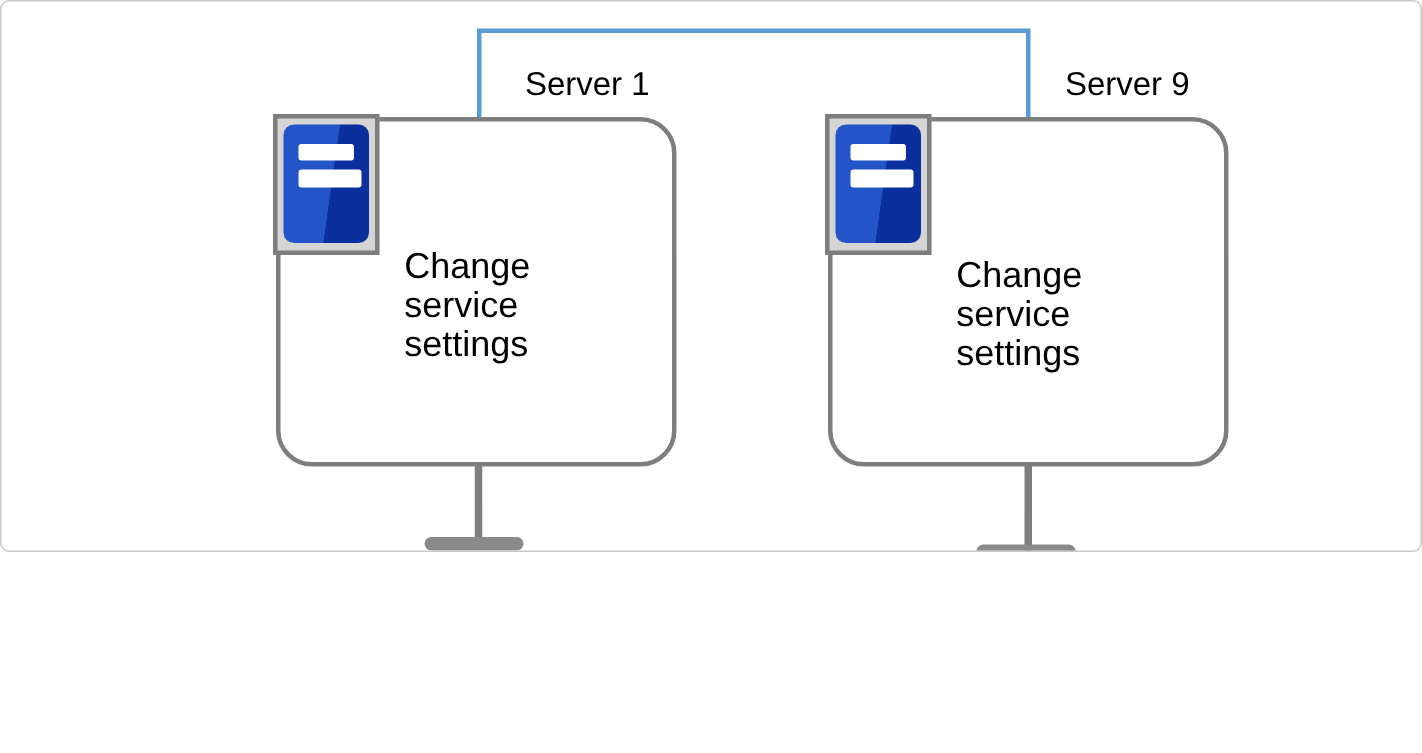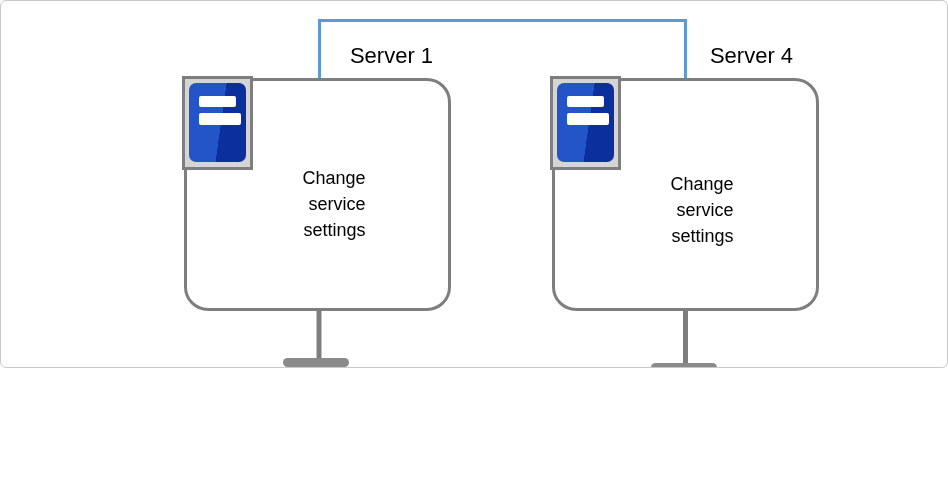--- a/index.html
+++ b/index.html
@@ -33,23 +33,23 @@
     border:3px solid var(--outline-gray,#7e7e7e);
     border-radius:24px;
     background:#ffffff;
     box-sizing:border-box;
   }
   #server1-box{left:183px;top:77px;}
   #server2-box{left:551px;top:77px;}
   .server-body{
     width:96px;
     margin:0 auto;
-    font-size:18px;
+    font-size:24px;
     line-height:26px;
-    text-align:right;
+    text-align:left;
   }
   #server1-box .server-body{padding-top:84px;}
   #server2-box .server-body{padding-top:90px;}
 
   .server-icon-box{
     position:absolute;
     width:71px;height:94px;
     border:3px solid var(--outline-gray,#7e7e7e);
     background:#d5d5d5;
     box-sizing:border-box;
@@ -91,21 +91,21 @@
 <div class="canvas">
 
   <svg class="connector-layer" viewBox="0 0 948 502" xmlns="http://www.w3.org/2000/svg">
     <path d="M318.5 77 L318.5 19.5 L684.5 19.5 L684.5 77" fill="none" stroke="#5b9bd5" stroke-width="3"></path>
     <line x1="318" y1="308" x2="318" y2="361" stroke="#7e7e7e" stroke-width="5"></line>
     <line x1="684.5" y1="308" x2="684.5" y2="366" stroke="#7e7e7e" stroke-width="5"></line>
   </svg>
 
   <div class="node-label" id="server1-label">Server 1</div>
 
-  <div class="node-label" id="server2-label">Server 4</div>
+  <div class="node-label" id="server2-label">Server 9</div>
 
   <div class="server-box" id="server1-box">
     <div class="server-body">Change service settings</div>
   </div>
 
   <div class="server-box" id="server2-box">
     <div class="server-body">Change service settings</div>
   </div>
 
   <div class="server-icon-box" id="server1-icon-box">

